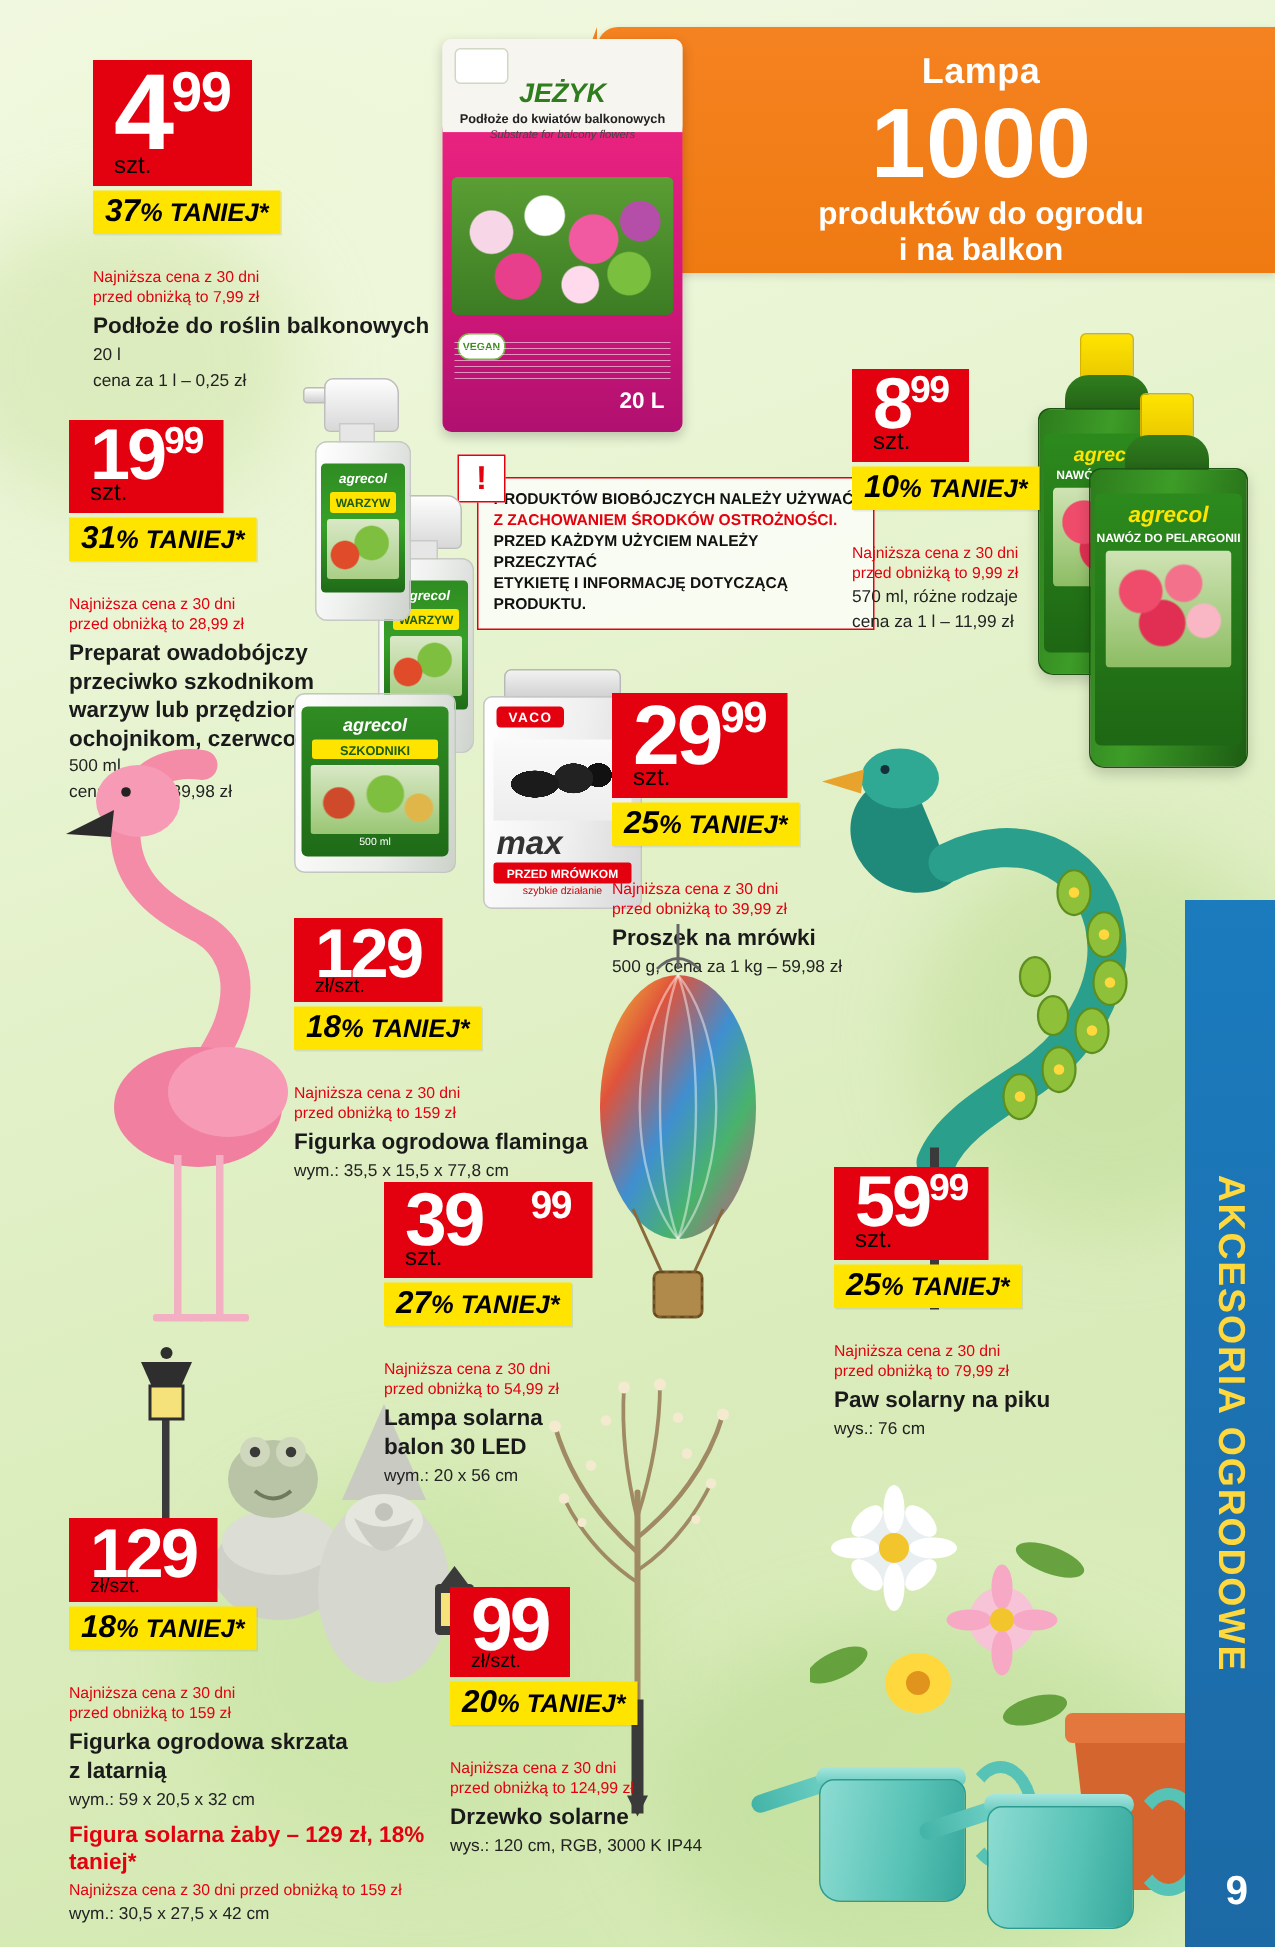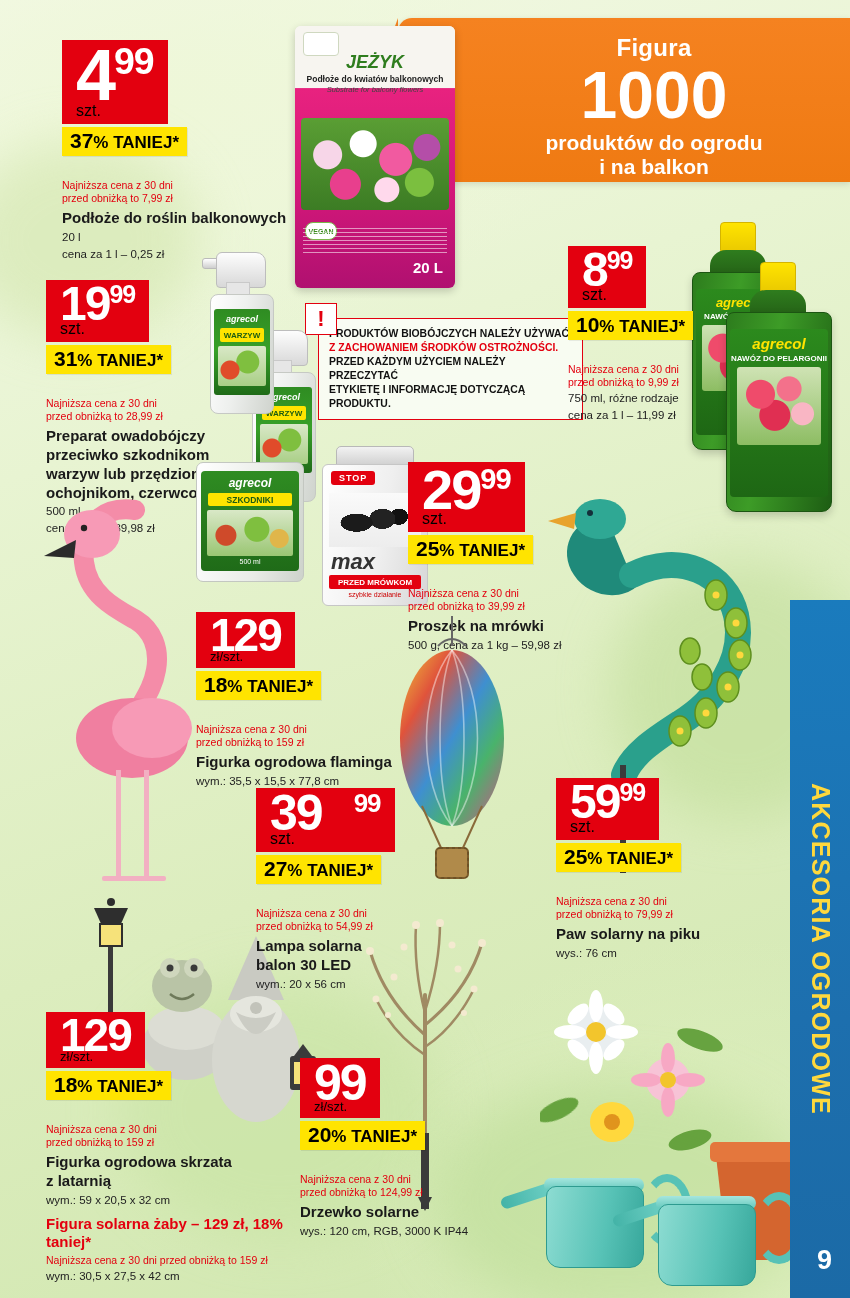--- a/index.html
+++ b/index.html
@@ -59,20 +59,21 @@
   .tag .frac{font-size:.52em;margin-top:.06em;letter-spacing:-1px;}
   .tag .unit{
     font-size:16px;font-weight:normal;color:#000000;text-align:left;display:block;
     margin-top:-6px;padding-right:2px;
   }
   .tag .unit.small{font-size:13px;line-height:1.05;}
   .disc{
     display:inline-block;background:#ffe400;color:#000;font-weight:bold;
     padding:2px 8px 3px 8px;font-size:17px;margin-top:3px;
     box-shadow:1px 1px 0 rgba(0,0,0,.07);
+    font-style:italic;
   }
   .disc b{font-size:21px;}
   .prevprice{font-size:10.5px;color:#e3000f;line-height:1.25;margin-top:23px;}
   .pname{font-size:15px;font-weight:bold;color:#1a1a1a;line-height:1.25;margin-top:4px;}
   .pdesc{font-size:11.5px;color:#222;line-height:1.3;margin-top:2px;}
   .pname.red{color:#e3000f;}
 
   
   .warnbox{
     position:absolute;left:318px;top:318px;width:245px;
@@ -284,21 +285,21 @@
 
 <div class="page">
 
   <div class="blob" style="left:-40px;top:140px;width:240px;height:200px;background:#cfe4a8;"></div>
   <div class="blob" style="left:610px;top:560px;width:260px;height:260px;background:#bedc96;"></div>
   <div class="blob" style="left:120px;top:980px;width:320px;height:260px;background:#c6e3a1;"></div>
   <div class="blob" style="left:430px;top:1080px;width:380px;height:240px;background:#b9db93;"></div>
 
   <div class="promo-flag">
     <div class="promo-inner">
-      <div class="promo-small">Figura</div>
+      <div class="promo-small">Lampa</div>
       <div class="promo-big">1000</div>
       <div class="promo-sub">produktów do ogrodu</div>
       <div class="promo-sub">i na balkon</div>
     </div>
   </div>
 
   <div class="art bag">
     <div class="body">
       <div class="top-strip"></div>
       <div class="logo"></div>
@@ -395,21 +396,21 @@
       <div>PRODUKTÓW BIOBÓJCZYCH NALEŻY UŻYWAĆ</div>
       <div class="hl">Z ZACHOWANIEM ŚRODKÓW OSTROŻNOŚCI.</div>
       <div>PRZED KAŻDYM UŻYCIEM NALEŻY PRZECZYTAĆ</div>
       <div>ETYKIETĘ I INFORMACJĘ DOTYCZĄCĄ PRODUKTU.</div>
     </div>
   </div>
 
   <div class="art can">
     <div class="lid"></div>
     <div class="body">
-      <div class="vaco">STOP</div>
+      <div class="vaco">VACO</div>
       <div class="ant"></div>
       <div class="max">max</div>
       <div class="stop">PRZED MRÓWKOM</div>
       <div class="foot">szybkie działanie</div>
     </div>
   </div>
 
   <div class="tag" style="left:408px;top:462px;width:230px;">
     <div class="price-box">
       <div class="price" style="font-size:56px;">
@@ -460,21 +461,21 @@
       </div>
       <span class="unit">szt.</span>
     </div>
     <div>
       <span class="disc"><b>10</b><span>% TANIEJ*</span></span>
     </div>
     <div class="prevprice">
       <div>Najniższa cena z 30 dni</div>
       <div>przed obniżką to 9,99 zł</div>
     </div>
-    <div class="pdesc">750 ml, różne rodzaje</div>
+    <div class="pdesc">570 ml, różne rodzaje</div>
     <div class="pdesc">cena za 1 l – 11,99 zł</div>
   </div>
 
   <svg class="art flamingo" viewBox="0 0 190 420">
     <path d="M95 40 C60 35 40 60 44 92 C48 126 78 140 96 150 C112 160 120 178 116 200 C112 224 96 238 90 260" fill="none" stroke="#f48ca8" stroke-width="20" stroke-linecap="round"></path>
     <ellipse cx="92" cy="268" rx="56" ry="40" fill="#f07fa0"></ellipse>
     <ellipse cx="112" cy="258" rx="40" ry="30" fill="#f79ab6"></ellipse>
     <ellipse cx="52" cy="64" rx="28" ry="24" fill="#f79ab6"></ellipse>
     <path d="M36 70 L4 86 L34 88 Z" fill="#2b2b2b"></path>
     <circle cx="44" cy="58" r="3.2" fill="#222"></circle>

